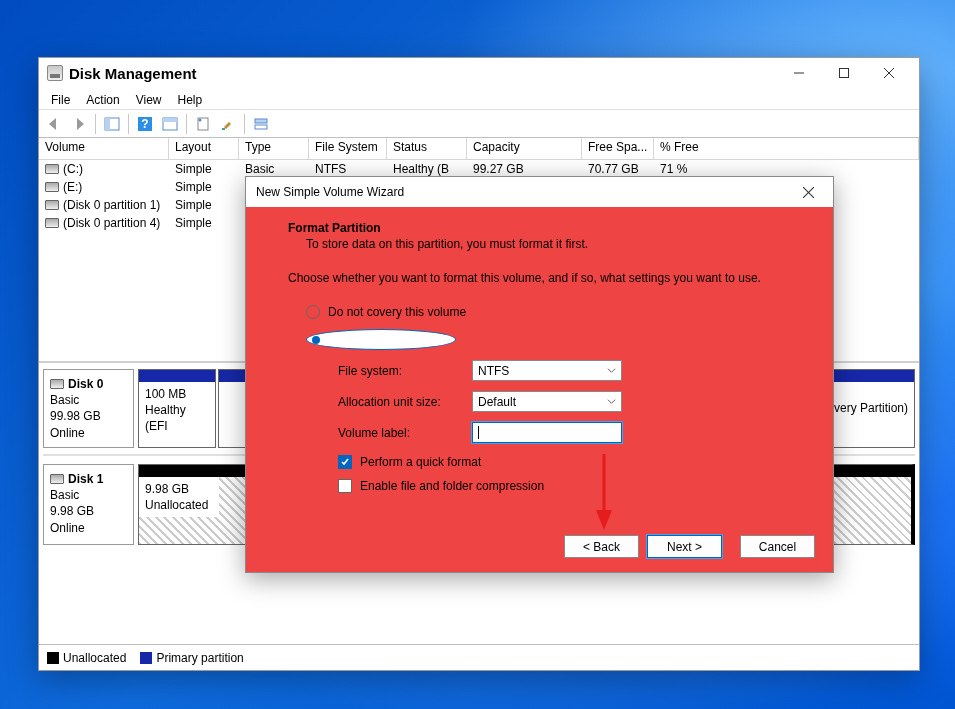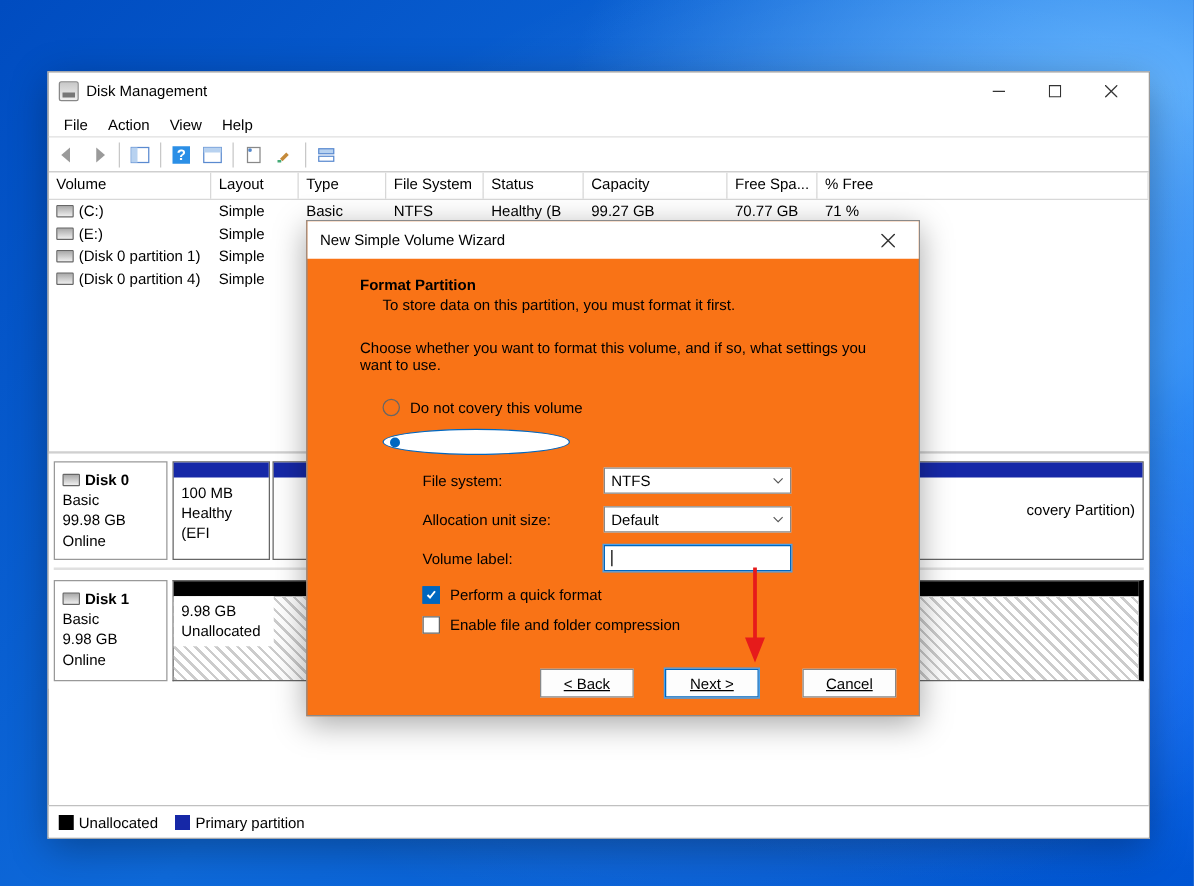--- a/index.html
+++ b/index.html
@@ -18,21 +18,21 @@
   .bg::after { width:1100px; height:550px; right:-250px; top:250px;
     background: radial-gradient(ellipse, rgba(255,255,255,.12) 0%, transparent 55%);
     transform: rotate(-10deg); }
 
   .window { position:absolute; left:38px; top:57px; width:882px; height:614px;
     background:#fff; border:1px solid #9a9a9a; box-shadow:0 8px 30px rgba(0,0,0,.3); }
   .titlebar { height:30px; display:flex; align-items:center; padding:0 8px; }
   .titlebar .appicon { width:16px; height:16px; margin-right:6px; background:
     linear-gradient(#c8c8c8,#f0f0f0); border:1px solid #888; border-radius:2px; position:relative;}
   .titlebar .appicon::after{content:"";position:absolute;left:2px;right:2px;bottom:2px;height:4px;background:#777;}
-  .titlebar-title { flex:1; font-size:12px; }
+  .titlebar-title { flex:1; font-size:15px;font-weight:bold; }
   .winbtn { width:45px; height:28px; display:flex; align-items:center; justify-content:center; color:#333; }
   .winbtn svg { width:10px; height:10px; }
 
   .menubar { height:22px; display:flex; align-items:flex-end; padding:0 4px; border-bottom:1px solid #e0e0e0;}
   .menubar span { padding:2px 8px; }
 
   .toolbar { height:28px; display:flex; align-items:center; padding:0 4px; gap:3px; border-bottom:1px solid #c0c0c0;}
   .tbtn { width:22px; height:22px; display:flex; align-items:center; justify-content:center; }
   .tbtn svg { width:16px; height:16px; }
   .tsep { width:1px; height:20px; background:#c8c8c8; margin:0 2px; }
@@ -57,42 +57,42 @@
   .part.hatched { position:relative; }
   .part.hatched .plabel { background:#fff; position:relative; z-index:1; }
   .part.hatched::after { content:""; position:absolute; inset:0; top:12px;
     background-image: repeating-linear-gradient(45deg, #ccc 0 2px, transparent 2px 6px);}
 
   .legend { position:absolute; left:0; right:0; bottom:0; height:26px; border-top:1px solid #c0c0c0;
     display:flex; align-items:center; padding:0 8px; gap:14px; background:#fff;}
   .swatch { width:12px; height:12px; display:inline-block; margin-right:4px; vertical-align:middle;}
 
   
-  .dialog { position:absolute; left:245px; top:176px; width:491px; height:397px;
-    background:#f97316; border:1px solid #8a8a8a; box-shadow:0 6px 24px rgba(0,0,0,.35); }
+  .dialog { position:absolute; left:245px; top:176px; width:589px; height:397px;
+    background:#ef4444; border:1px solid #8a8a8a; box-shadow:0 6px 24px rgba(0,0,0,.35); }
   .dlg-title { height:30px; display:flex; align-items:center; padding:0 10px; background:#fff;}
   .dlg-title span { flex:1; }
   .dlg-close { width:30px; height:28px; display:flex; align-items:center; justify-content:center; }
   .dlg-body { padding:10px 24px 0 24px; }
   .dlg-body h3 { margin:4px 0 2px 18px; font-size:12px; font-weight:bold; }
   .dlg-body .sub { margin:0 0 20px 36px; }
   .dlg-body .intro { margin:10px 18px 20px 18px; }
   .option { display:flex; align-items:center; gap:8px; margin:6px 0 10px 36px; }
   .radio { width:14px; height:14px; border:1px solid #666; border-radius:50%; display:flex; align-items:center; justify-content:center;}
   .radio.sel { border-color:#0067c0; }
   .radio.sel::after { content:""; width:8px; height:8px; background:#0067c0; border-radius:50%; }
-  .formrow { display:flex; align-items:center; margin:6px 0 10px 68px;gap:11px; }
+  .formrow { display:flex; align-items:center; margin:6px 0 10px 68px; }
   .formrow label { width:134px; }
   .sel, .txt { width:150px; height:21px; border:1px solid #888; background:#fff; padding:0 5px; display:flex; align-items:center; justify-content:space-between;}
   .sel svg { width:9px; height:9px; }
   .txt { border:1px solid #0067c0; outline:1px solid #49a0ea; position:relative;}
   .txt .caret { width:1px; height:13px; background:#000; }
   .check { width:14px; height:14px; border:1px solid #666; display:flex; align-items:center; justify-content:center; background:#fff;}
   .check.on { background:#0067c0; border-color:#0067c0; color:#fff;}
-  .dlg-btns { position:absolute; right:18px; bottom:14px; display:flex; gap:25px;text-decoration:underline; }
+  .dlg-btns { position:absolute; right:18px; bottom:14px; display:flex; gap:8px; }
   .btn { width:75px; height:23px; border:1px solid #888; background:#fdfdfd; display:flex; align-items:center; justify-content:center;}
   .btn.primary { border:1px solid #0067c0; outline:1px solid #49a0ea;}
 
   
   .arrow { position:absolute; left:592px; top:452px; width:24px; height:84px; pointer-events:none; }
 </style>
 </head>
 <body>
 
 <div class="bg"></div>

